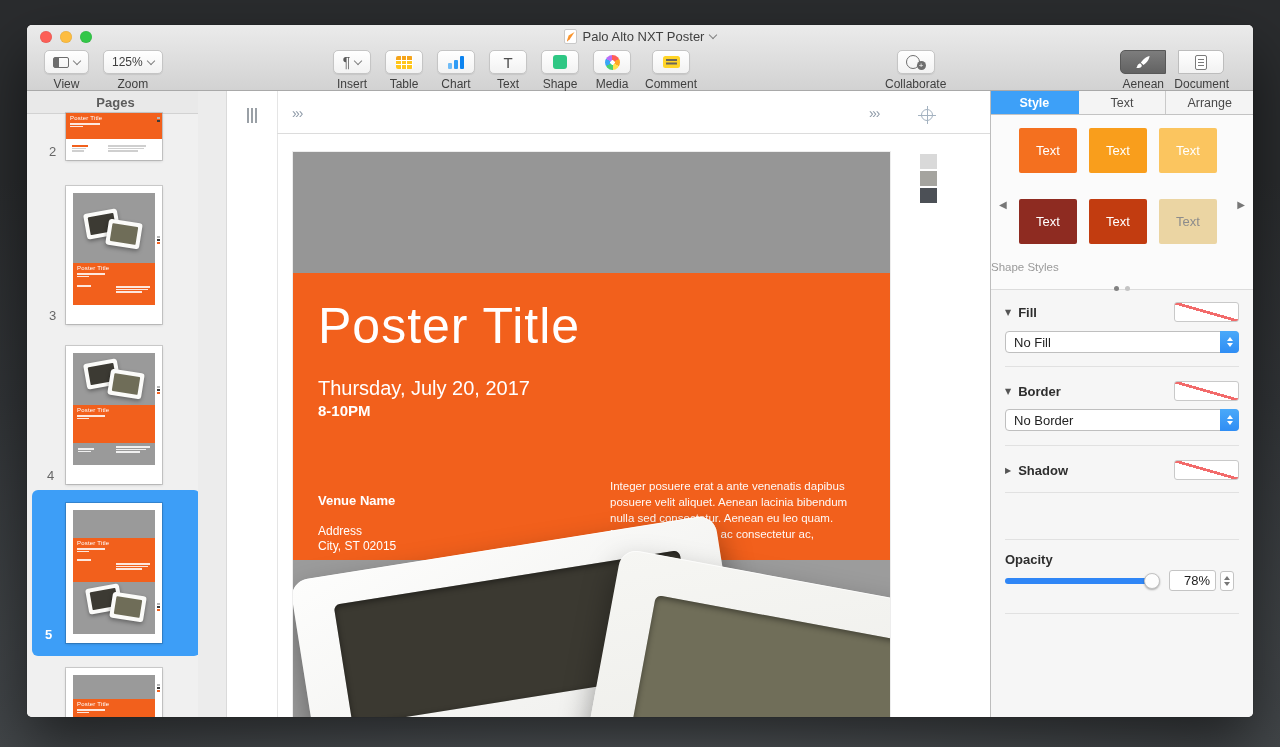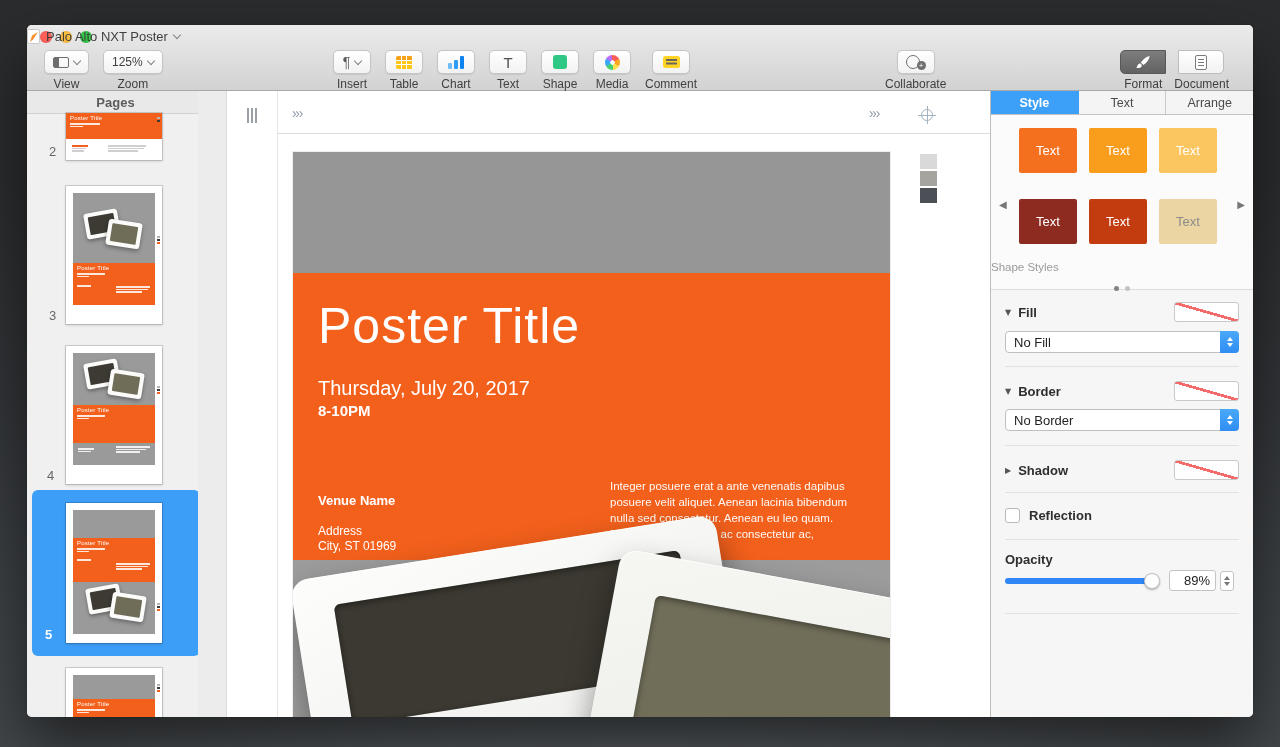--- a/index.html
+++ b/index.html
@@ -14,21 +14,21 @@
     border-radius:5px; overflow:hidden; background:#fff;
     box-shadow:0 28px 60px rgba(0,0,0,.55), 0 0 1px rgba(0,0,0,.5);
   }
   
   .chrome { position:absolute; top:0; left:0; right:0; height:66px;
     background:linear-gradient(#ebebeb,#d2d2d2); border-bottom:1px solid #a9a9a9; z-index:5;}
   .traffic { position:absolute; left:13px; top:6px; display:flex; gap:8px; }
   .tl { width:12px; height:12px; border-radius:50%; box-shadow:inset 0 0 1px rgba(0,0,0,.25); }
   .tl.red{background:#fc5f57;} .tl.yel{background:#fdbd40;} .tl.grn{background:#33c748;}
   .titlebar { position:absolute; top:0; left:0; right:0; height:23px;
-    display:flex; align-items:center; gap:6px;
+    display:flex; align-items:center; justify-content:center; gap:6px;
     font-size:13px; color:#3f3f3f; }
   .app-icon { width:13px; height:15px; background:#fff; border:1px solid #c9c9c9; border-radius:2px; position:relative; }
   .app-icon::after { content:""; position:absolute; left:2px; top:2px; width:8px; height:10px;
     background:linear-gradient(135deg,#ffb63b,#f2671c); clip-path:polygon(0 100%,25% 35%,100% 0,40% 72%); }
   .chev { display:inline-block; width:6px; height:6px; border-right:1.5px solid #828282; border-bottom:1.5px solid #828282;
     transform:rotate(45deg); margin-top:-3px; }
   .tb-group { position:absolute; top:25px; display:flex; gap:14px; }
   .g-left{left:17px;} .g-center{left:306px;} .g-collab{left:858px;} .g-right{right:24px; gap:8px;}
   .tb-item { display:flex; flex-direction:column; align-items:center; gap:3px; }
   .tb-btn { min-width:38px; height:24px; padding:0 8px;
@@ -265,21 +265,21 @@
     </div>
 
     <div class="tb-group g-right">
       <div class="tb-item">
         <div class="seg-btn seg-dark">
           <svg width="15" height="14" viewBox="0 0 15 14">
             <path d="M13.6 1c-2.1.3-5.3 2.2-7.5 4.9L4.8 7.5l2.6 2.6 1.6-1.3C11.7 6.6 13.5 3.2 13.6 1z" fill="#fff"></path>
             <path d="M4.1 8.2 2.7 9c-.8.4-1.2 1.5-1.6 2.5-.2.6-.4 1-.8 1.4 1.8.3 4 .1 4.9-.8.6-.6.8-1.3.5-2z" fill="#fff"></path>
           </svg>
         </div>
-        <div class="tb-label">Format</div>
+        <div class="tb-label">Aenean</div>
       </div>
       <div class="tb-item">
         <div class="seg-btn seg-light">
             <span class="ic-doc"></span>
           </div>
         <div class="tb-label">Document</div>
       </div>
     </div>
   </div>
 
@@ -429,21 +429,21 @@
 
     <div class="page">
       <div class="pg-gray-top"></div>
       <div class="pg-orange">
         <div class="pg-title">Poster Title</div>
         <div class="pg-date">Thursday, July 20, 2017</div>
         <div class="pg-time">8-10PM</div>
         <div class="pg-venue">
           <div class="v">Venue Name</div>
           <div>Address</div>
-          <div>City, ST 01969</div>
+          <div>City, ST 02015</div>
         </div>
         <div class="pg-body">Integer posuere erat a ante venenatis dapibus posuere velit aliquet. Aenean lacinia bibendum nulla sed consectetur. Aenean eu leo quam. Morbi leo risus, porta ac consectetur ac, vestibulum at eros.</div>
       </div>
       <div class="pg-gray-bottom">
         <div class="slide slide1">
           <div class="inner"></div>
           <div class="hole"></div>
         </div>
         <div class="slide slide2">
           <div class="inner"></div>
@@ -503,34 +503,30 @@
     </div>
     <div class="hdiv" style="top:354px;"></div>
 
     <div class="sec" style="top:369px;">
       <span class="disc">▶</span>
       <span class="sec-label">Shadow</span>
       <span class="well"></span>
     </div>
     <div class="hdiv" style="top:401px;"></div>
 
-    <div class="sec" style="top:414px;">
-      <span class="checkbox"></span>
-      <span class="sec-label">Reflection</span>
-    </div>
     <div class="hdiv" style="top:448px;"></div>
 
     <div class="sec" style="top:458px;">
       <span class="sec-label">Opacity</span>
     </div>
     <div class="slider">
       <span class="knob"></span>
     </div>
     <div class="opac-field">
-      <span>89%</span>
+      <span>78%</span>
     </div>
     <div class="opac-step">
         <span class="tri-up"></span>
         <span class="tri-dn"></span>
       </div>
     <div class="hdiv" style="top:522px;"></div>
   </div>
 
 </div>
 

